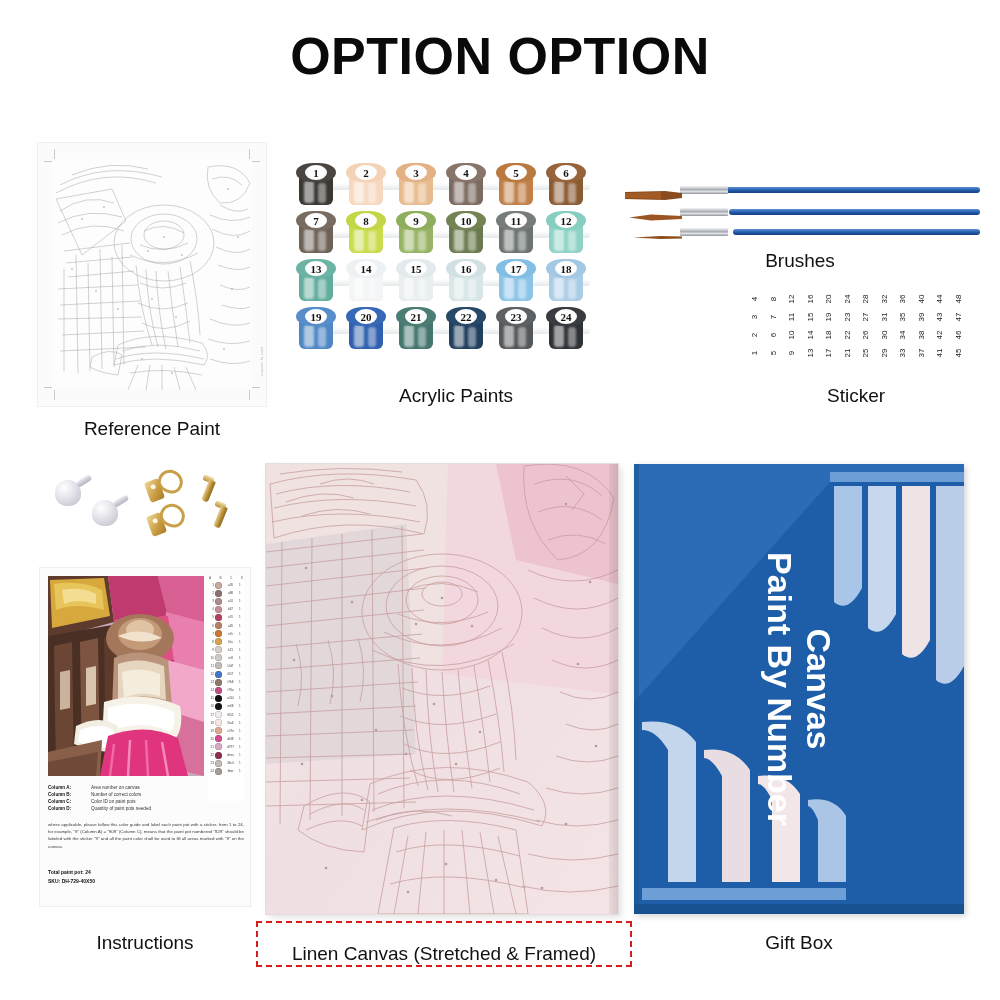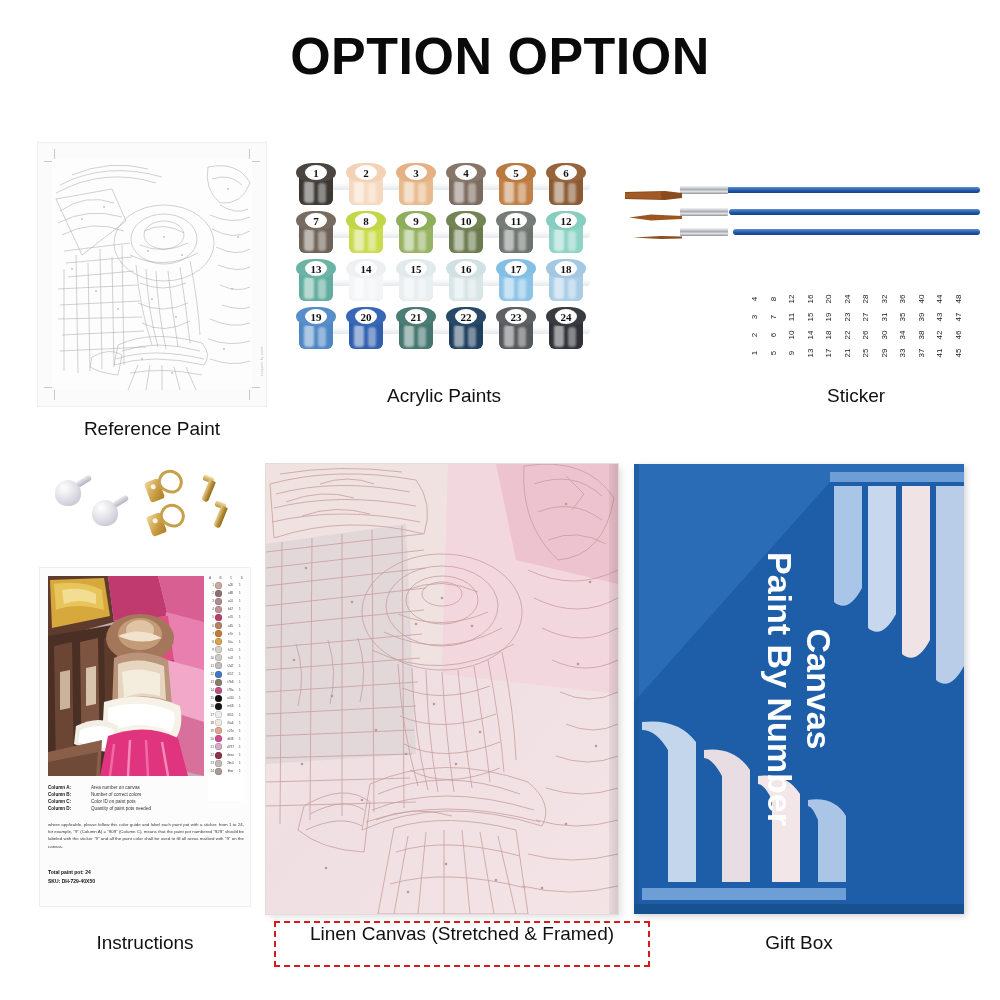--- a/index.html
+++ b/index.html
@@ -226,23 +226,23 @@
   .gb-text{
     position:absolute;left:50%;top:50%;
     transform:translate(-50%,-50%) rotate(90deg);
     text-align:center;color:#ffffff;
     font-size:34px;font-weight:700;line-height:1.16;
     white-space:nowrap;
   }
 
   
   .highlight{
-    position:absolute;left:274px;top:921px;width:372px;height:42px;
+    position:absolute;left:256px;top:921px;width:372px;height:42px;
     border:2px dashed #d51b1b;
-    display:flex;align-items:flex-start;justify-content:center;
+    display:flex;align-items:flex-end;justify-content:center;
   }
   .highlight span{font-size:19px;color:#111;}
 </style>
 </head>
 <body>
 
 <div class="page">
 
   <div class="title">OPTION OPTION</div>
 
@@ -597,21 +597,21 @@
             <div class="fill" style="background:#2e3236"></div>
             <div class="gloss"></div>
             <div class="gloss2"></div>
           </div>
           <div class="lid" style="background:#383c40"></div>
           <div class="numbg"></div>
           <div class="num">24</div>
         </div>
       </div>
     </div>
-  <div class="cap" style="left:296px;top:385px;width:296px;">Acrylic Paints</div>
+  <div class="cap" style="left:308px;top:385px;width:296px;">Acrylic Paints</div>
 
   <div class="brushes">
     <div class="brush" style="left:0;top:18px;width:355px;">
       <div class="handle" style="width:255px;"></div>
       <div class="ferrule" style="left:55px;width:48px;"></div>
       <div class="tip" style="left:0;width:57px;">
         <svg width="57" height="9">
             <path d="M0 1 L40 0 L57 2 L57 7 L40 9 L0 8 Z" fill="#8a4b1e"></path>
         <path d="M0 2 L36 1 L36 8 L0 7 Z" fill="#a35b25"></path>
           </svg>
@@ -629,20 +629,21 @@
     <div class="brush" style="left:8px;top:60px;width:347px;">
       <div class="handle" style="width:247px;"></div>
       <div class="ferrule" style="left:47px;width:48px;"></div>
       <div class="tip" style="left:0;width:49px;">
         <svg width="49" height="9">
             <path d="M0 4.5 L28 3 L49 3.4 L49 5.6 L28 6 Z" fill="#8e4f1f"></path>
           </svg>
       </div>
     </div>
   </div>
+  <div class="cap" style="left:700px;top:250px;width:200px;">Brushes</div>
 
   <div class="sticker">
       <div class="stickcol" style="left: 0px;">
         <div class="stickcell" style="top: 0px;">4</div>
         <div class="stickcell" style="top: 18px;">3</div>
         <div class="stickcell" style="top: 36px;">2</div>
         <div class="stickcell" style="top: 54px;">1</div>
       </div>
       <div class="stickcol" style="left: 18.5px;">
         <div class="stickcell" style="top: 0px;">8</div>

